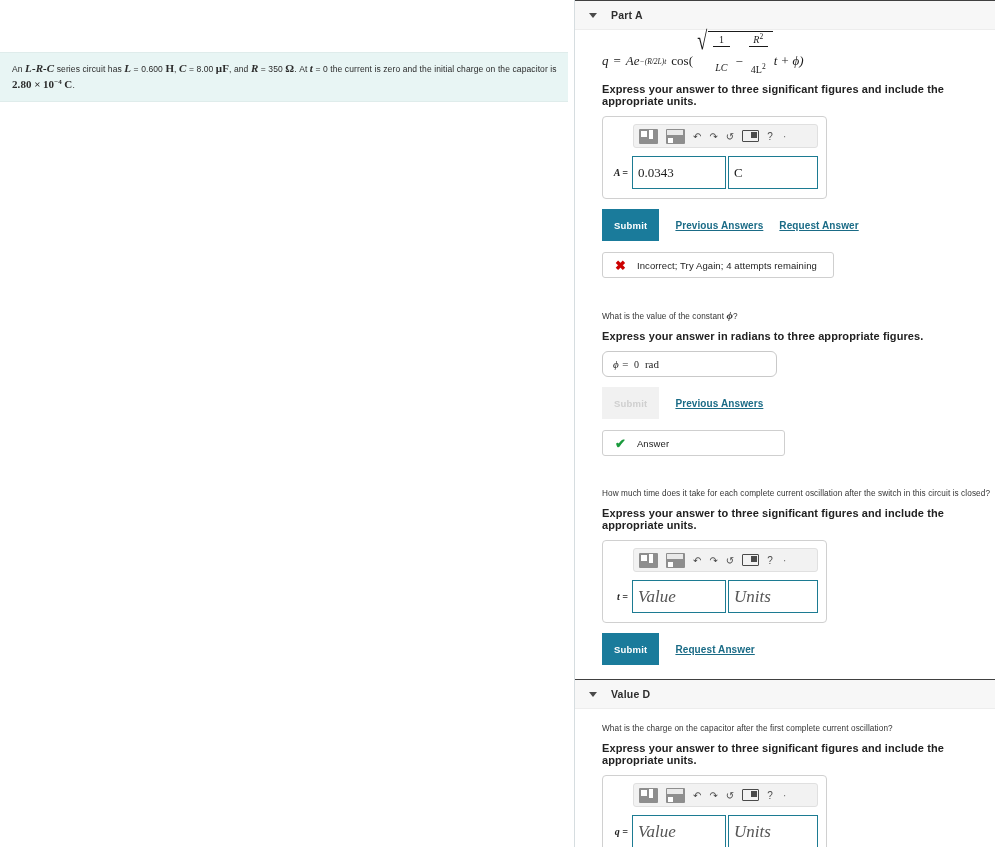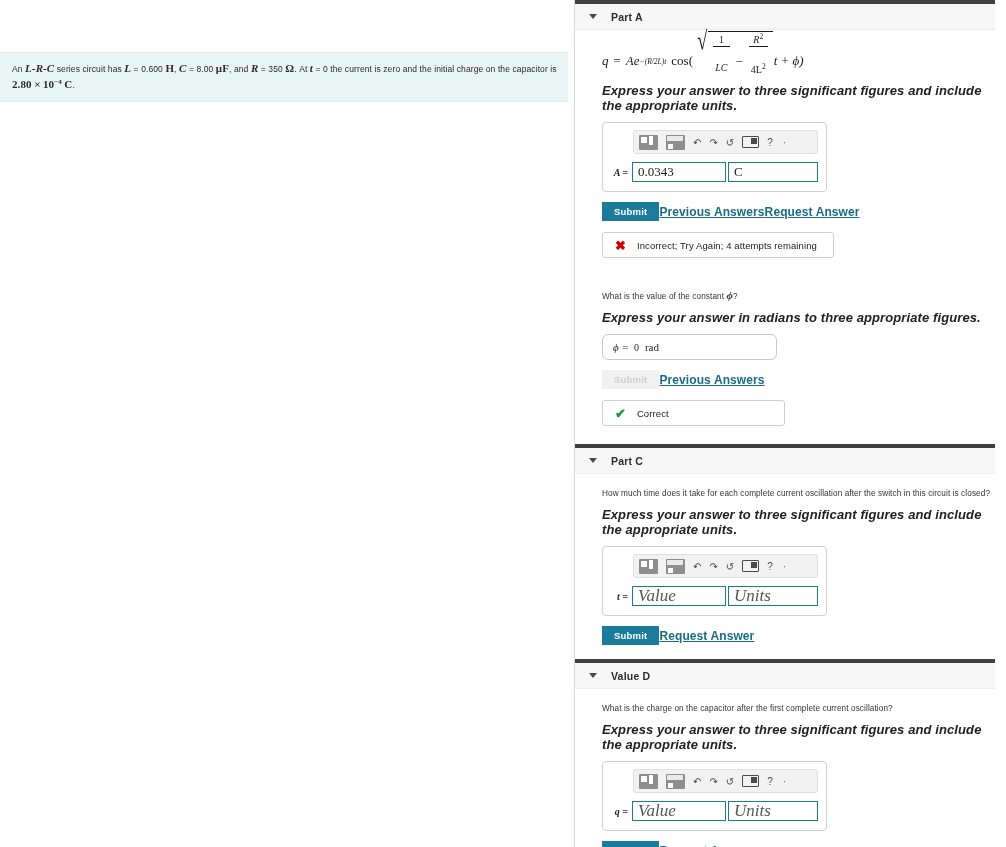--- a/index.html
+++ b/index.html
@@ -59,21 +59,21 @@
   .mb { font-family: "Liberation Serif", serif; font-style: italic; font-weight: bold; font-size: 11px; }
   .mnb { font-family: "Liberation Serif", serif; font-style: normal; font-weight: bold; font-size: 11px; }
   sup.exp { font-size: 7px; vertical-align: super; }
 
   
   .part {
     width: 420px;
   }
   .part-header {
     background: #f7f7f7;
-    border-top: 4px solid #404040;
+    border-top: 1px solid #404040;
     border-bottom: 1px solid #ededed;
     height: 30px;
     display: flex;
     align-items: center;
     padding-left: 14px;
     box-sizing: border-box;
   }
   .caret {
     width: 0;
     height: 0;
@@ -93,26 +93,25 @@
     padding: 13px 0 0 27px;
   }
   .prompt {
     font-size: 8.2px;
     line-height: 13px;
     color: #333333;
     margin-bottom: 7px;
     letter-spacing: 0.1px;
   }
   .instruction {
-    font-size: 13px;
+    font-size: 11px;
     font-weight: bold;
     color: #222222;
     margin-bottom: 9px;
     letter-spacing: 0.1px;
-    font-style: italic;
   }
 
   
   .equation {
     font-family: "Liberation Serif", serif;
     font-size: 13px;
     margin: 5px 0 9px 0;
     display: flex;
     align-items: center;
     height: 26px;
@@ -251,21 +250,21 @@
     font-weight: bold;
     font-size: 10px;
     width: 17px;
     text-align: right;
     padding-right: 4px;
     color: #1f1f1f;
     white-space: nowrap;
   }
   .field {
     border: 1.4px solid #1c7b92;
-    height: 20px;
+    height: 33px;
     box-sizing: border-box;
     background: #ffffff;
     display: flex;
     align-items: center;
     padding: 0 5px;
     font-size: 12px;
     color: #222222;
   }
   .field.value-field { width: 94px; }
   .field.units-field { width: 90px; margin-left: 2px; }
@@ -306,35 +305,36 @@
     margin-top: 10px;
   }
   .btn-submit {
     background: #1a7b9b;
     color: #ffffff;
     border: none;
     font-family: "Liberation Sans", sans-serif;
     font-size: 9.5px;
     font-weight: bold;
     padding: 0 12px;
-    height: 19px;
+    height: 32px;
     line-height: 19px;
     cursor: pointer;
     letter-spacing: 0.2px;
   }
   .btn-submit.disabled {
     background: #f1f1f1;
     color: #cfcfcf;
     cursor: default;
   }
   .link {
     color: #1a6b86;
-    font-size: 12px;
+    font-size: 10px;
     font-weight: bold;
     text-decoration: underline;
+    margin-left: 16px;
     cursor: pointer;
     letter-spacing: 0.1px;
   }
 
   
   .feedback {
     margin-top: 11px;
     border: 1px solid #cfcfcf;
     border-radius: 3px;
     height: 26px;
@@ -456,31 +456,27 @@
           <span class="unit">rad</span>
         </div>
 
         <div class="actions">
           <button class="btn-submit disabled">Submit</button>
           <span class="link">Previous Answers</span>
         </div>
 
         <div class="feedback" style="width:183px;">
           <span class="mark ok">✔</span>
-          <span class="fb-text">Correct</span>
+          <span class="fb-text">Answer</span>
         </div>
         <div class="spacer-18"></div>
       </div>
     </div>
 
     <div class="part">
-      <div class="part-header">
-        <span class="caret"></span>
-        <span class="part-title">Part C</span>
-      </div>
       <div class="part-body">
         <div class="prompt">How much time does it take for each complete current oscillation after the switch in this circuit is closed?</div>
         <div class="instruction">Express your answer to three significant figures and include the appropriate units.</div>
 
         <div class="answer-box">
           <div class="mathtoolbar">
             <span class="tb-icon tb-template"></span>
             <span class="tb-icon tb-template2"></span>
             <span class="tb-icon">↶</span>
             <span class="tb-icon">↷</span>

